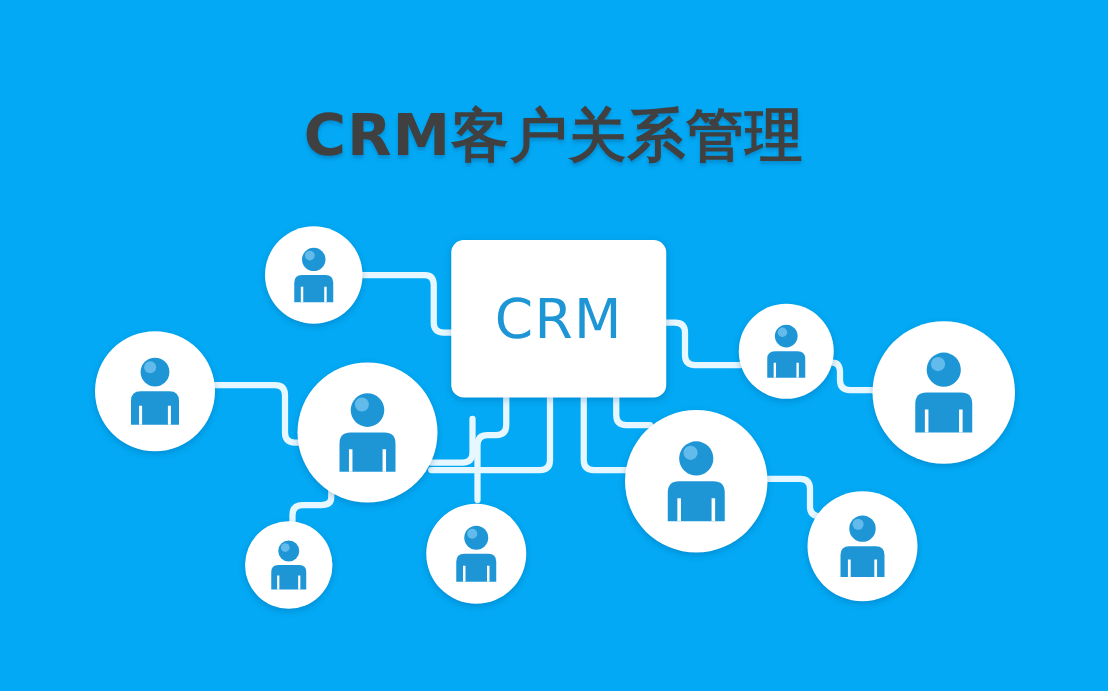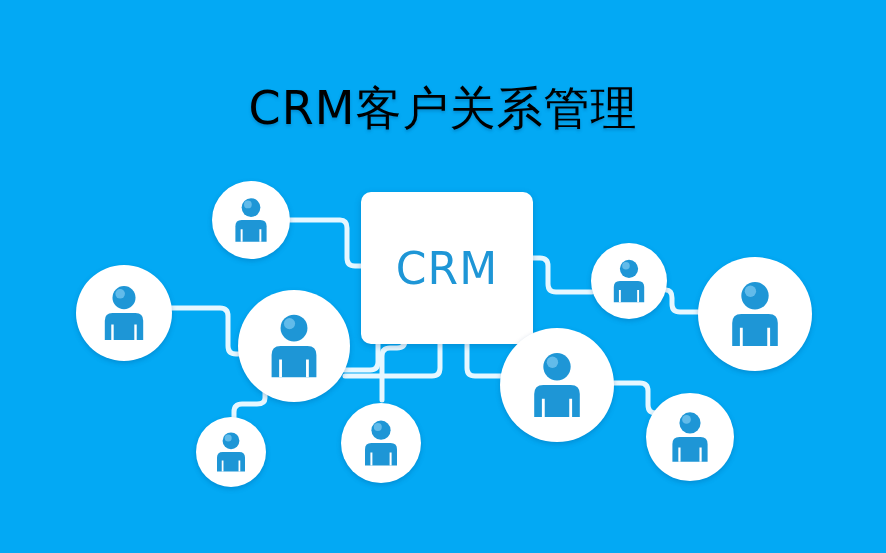--- a/index.html
+++ b/index.html
@@ -4,27 +4,27 @@
   <style>
     html, body { margin: 0; padding: 0; }
     body {
       width: 886px; height: 553px; overflow: hidden;
       background: #03A9F4;
       font-family: "DejaVu Sans", "Liberation Sans", sans-serif;
       position: relative;
     }
     .title {
       position: absolute; left: 0; right: 0; top: 78px;
-      text-align: center; color: #000000;
-      font-size: 46px; font-weight: normal; letter-spacing: 1px;
+      text-align: center; color: #404040;
+      font-size: 46px; font-weight: bold; letter-spacing: 1px;
       text-shadow: 0 2px 3px rgba(0,80,140,0.35);
     }
     svg.diagram { position: absolute; left: 0; top: 0; }
     .crm-box {
-      position: absolute; left: 361px; top: 192px; width: 172px; height: 152px;
+      position: absolute; left: 361px; top: 192px; width: 172px; height: 126px;
       background: #ffffff; border-radius: 10px;
       box-shadow: 0 2px 6px rgba(0,60,120,0.25);
       display: flex; align-items: center; justify-content: center;
     }
     .crm-label {
       color: #1E96D6; font-size: 44px; font-weight: normal; letter-spacing: 1px;
       font-family: "DejaVu Sans", sans-serif;
     }
     .node {
       position: absolute; border-radius: 50%; background: #ffffff;

